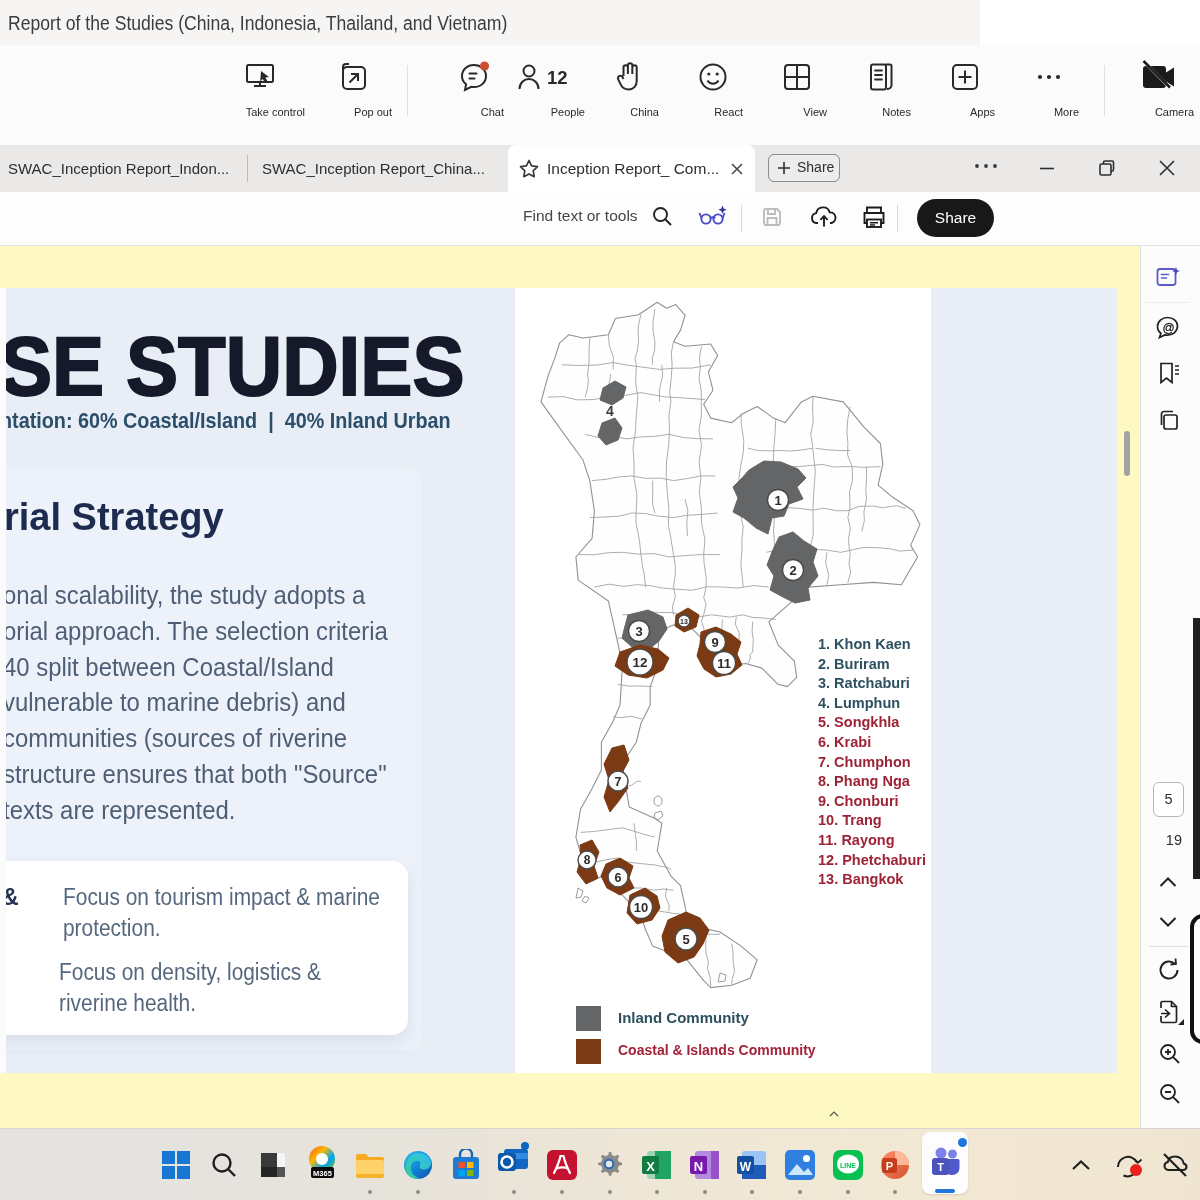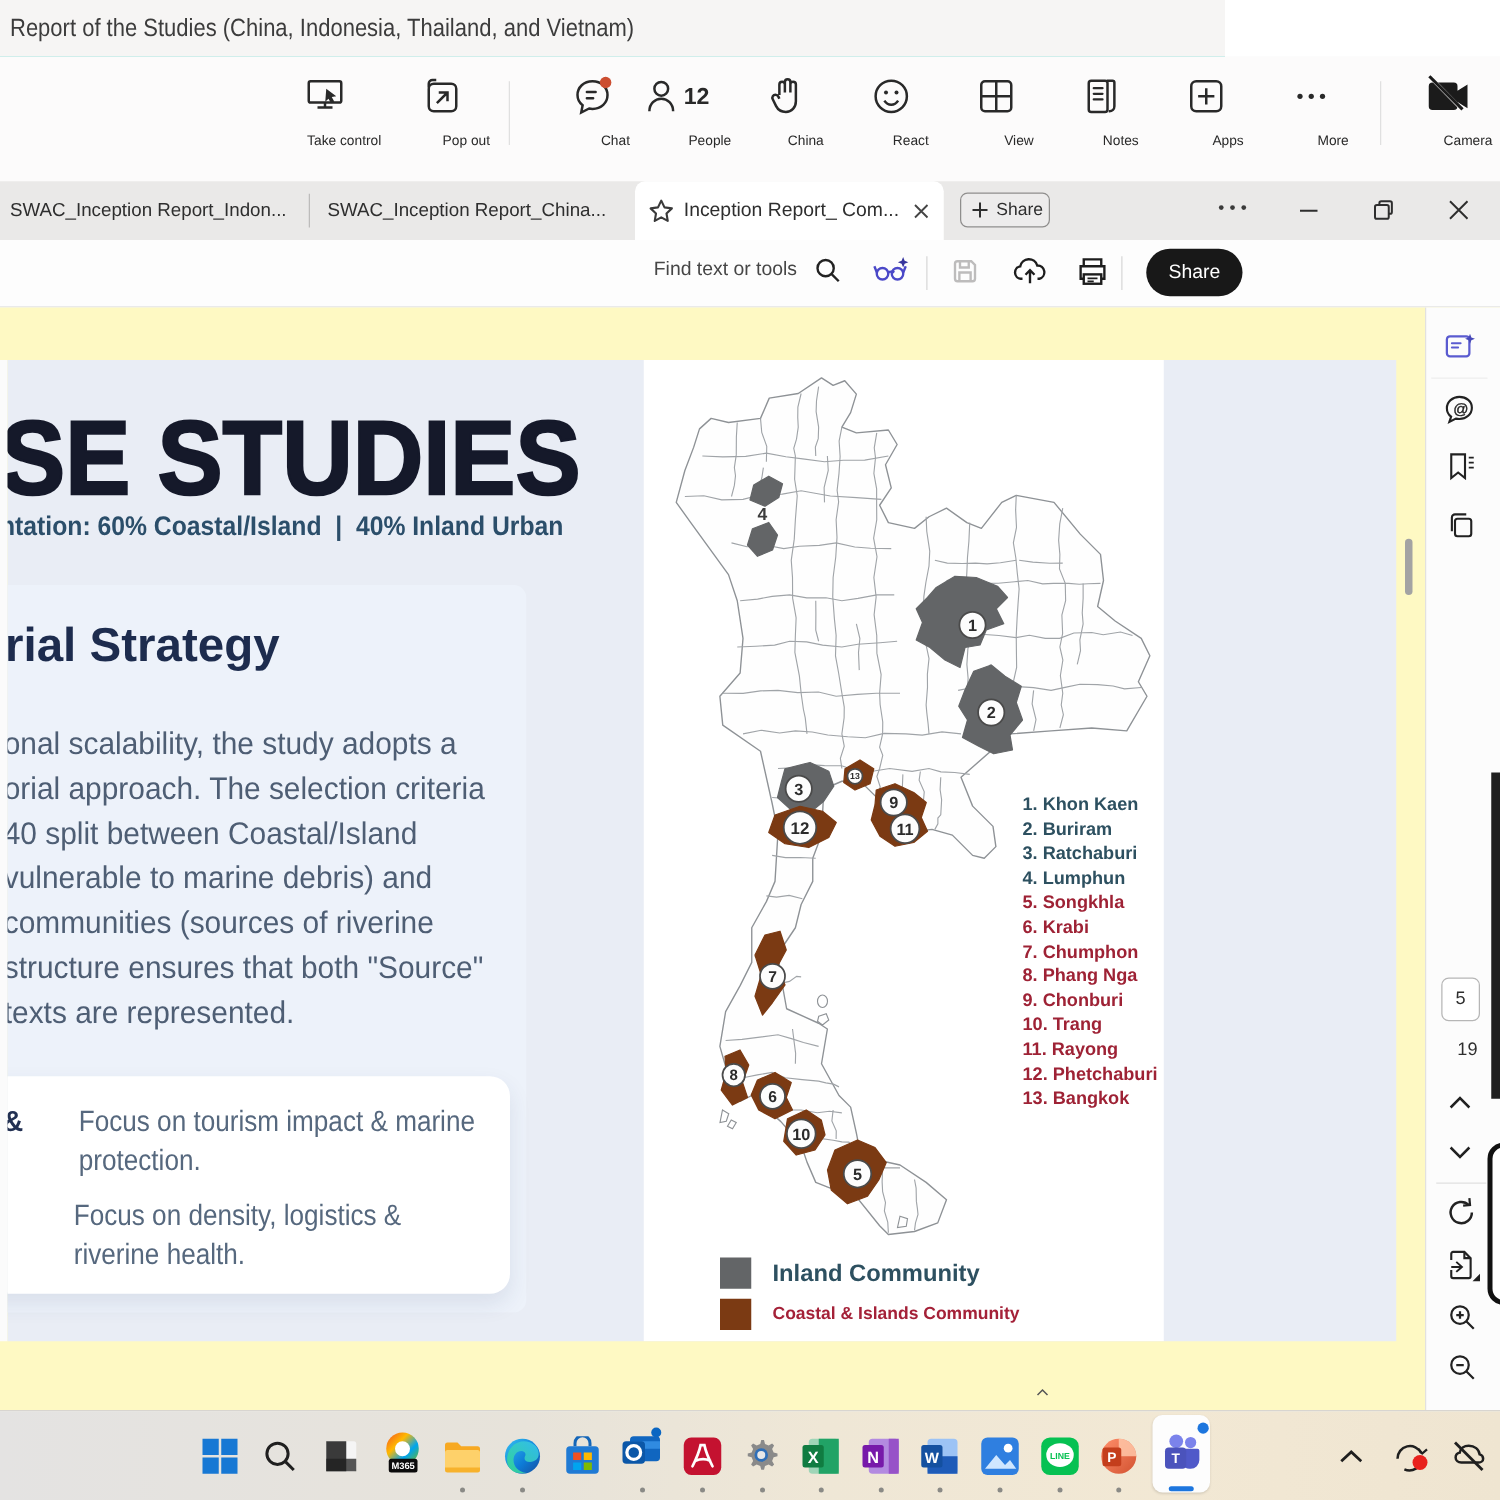--- a/index.html
+++ b/index.html
@@ -283,21 +283,21 @@
           <circle cx="126" cy="619" r="11.5" fill="#fdfdfd" stroke="#4a4a4a" stroke-width="1.4"></circle>
           <text x="126" y="623.68" text-anchor="middle" font-size="13" font-weight="bold" fill="#2b2b2b" font-family="Liberation Sans">10</text>
           <circle cx="171" cy="651" r="11" fill="#fdfdfd" stroke="#4a4a4a" stroke-width="1.4"></circle>
           <text x="171" y="655.68" text-anchor="middle" font-size="13" font-weight="bold" fill="#2b2b2b" font-family="Liberation Sans">5</text>
           <text x="95" y="128" text-anchor="middle" font-size="14" font-weight="bold" fill="#3c3c3c" font-family="Liberation Sans">4</text>
         </svg>
 <div style="position:absolute;left:303px;top:347px;font-size:14.5px;font-weight:bold;line-height:19.6px;white-space:nowrap;">
 <span style="color:#2d5060;">1. Khon Kaen<br>2. Buriram<br>3. Ratchaburi<br>4. Lumphun</span><br><span style="color:#9e2235;">5. Songkhla<br>6. Krabi<br>7. Chumphon<br>8. Phang Nga<br>9. Chonburi<br>10. Trang<br>11. Rayong<br>12. Phetchaburi<br>13. Bangkok</span>
 </div>
 <div style="position:absolute;left:61px;top:718px;width:25px;height:25px;background:#636567;"></div>
-<div style="position:absolute;left:103px;top:721px;font-size:19px;font-weight:bold;color:#2d5060;">Inland Community</div>
+<div style="position:absolute;left:103px;top:721px;font-size:15px;font-weight:bold;color:#2d5060;">Inland Community</div>
 <div style="position:absolute;left:61px;top:751px;width:25px;height:25px;background:#7b3a13;"></div>
 <div style="position:absolute;left:103px;top:754px;font-size:14px;font-weight:bold;color:#a42138;">Coastal &amp; Islands Community</div>
 </div>
   </div>
   <div id="sidebar">
     <svg style="position:absolute;left:15px;top:20px;" width="26" height="24" viewBox="0 0 26 24" fill="none" stroke="#5a5bd0" stroke-width="1.8">
       <rect x="1.5" y="3" width="18" height="16" rx="2.5"></rect>
       <path d="M5.5 8.5 h7 M5.5 12 h5" stroke-linecap="round" stroke-width="1.6"></path>
       <path d="M20 1 l1.1 2.9 2.9 1.1 -2.9 1.1 -1.1 2.9 -1.1 -2.9 -2.9 -1.1 2.9 -1.1 z" fill="#4749b8" stroke="none"></path>
     </svg>

